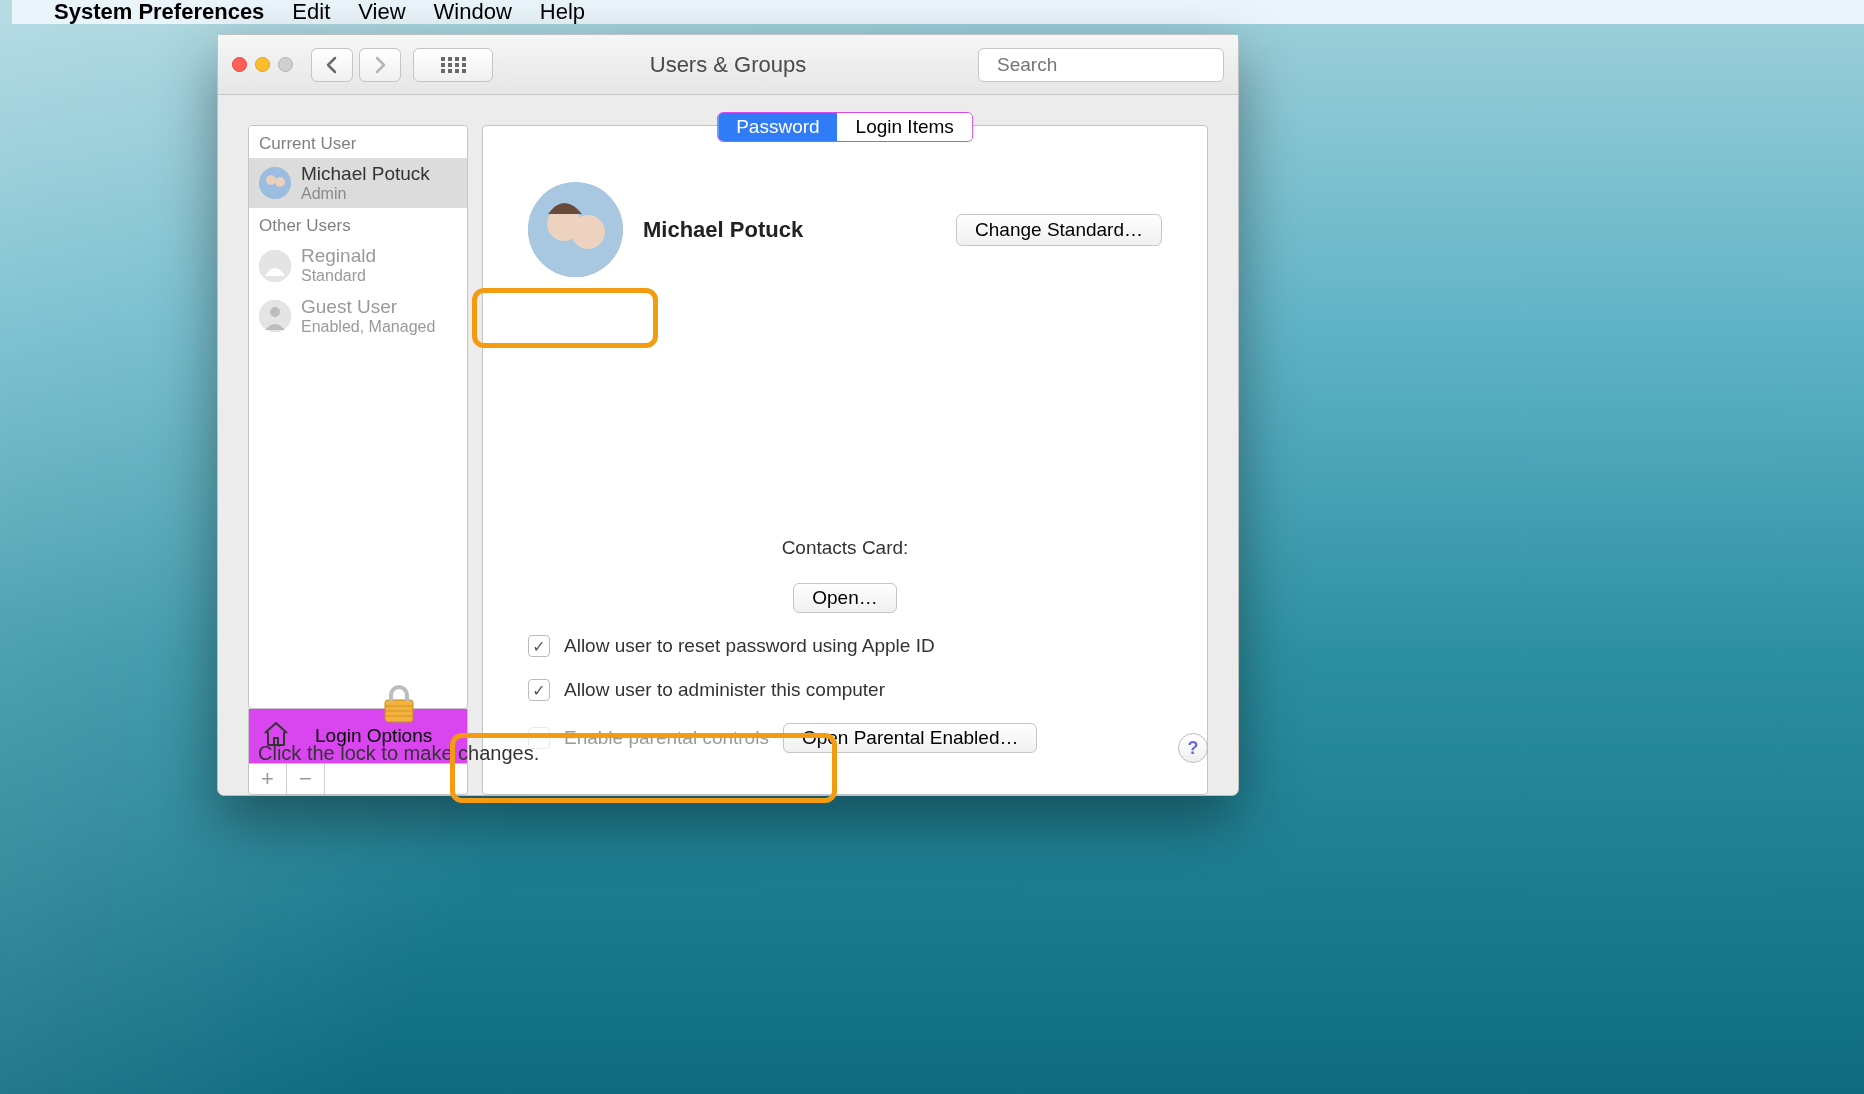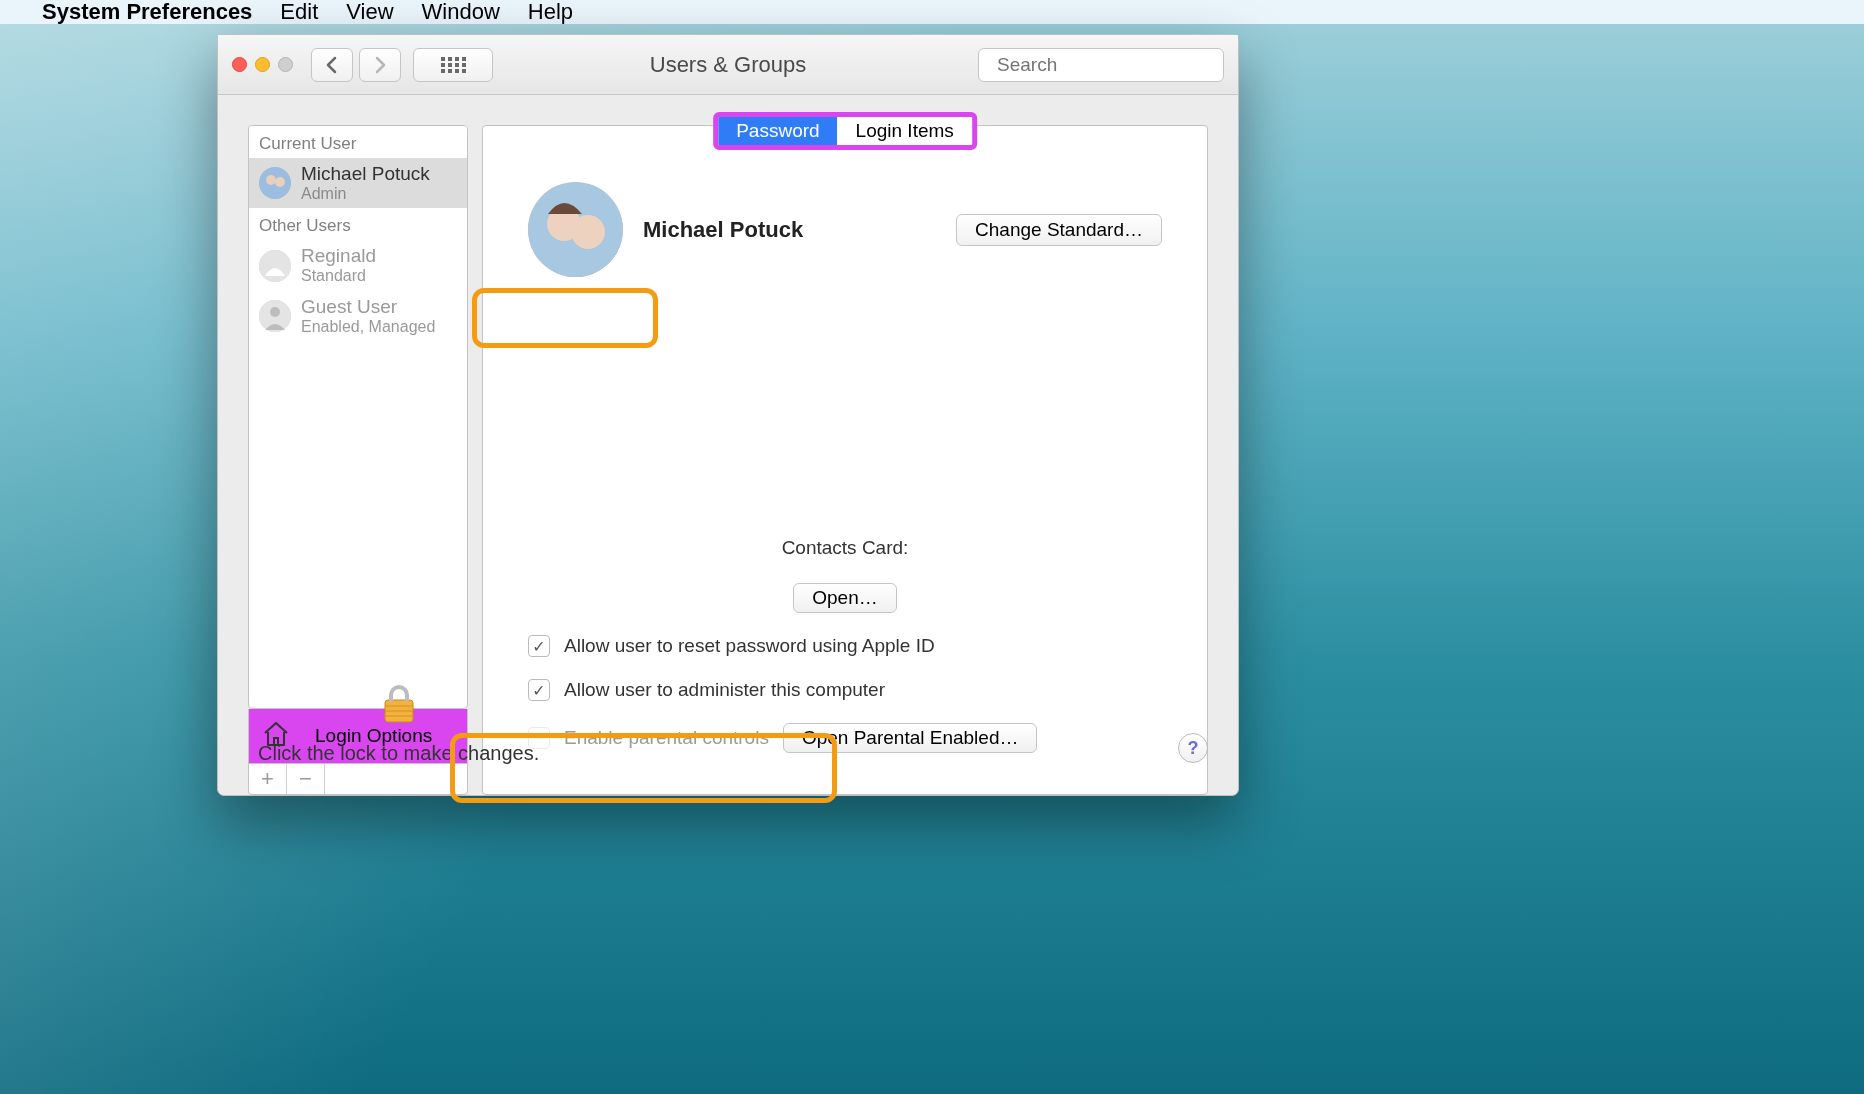--- a/index.html
+++ b/index.html
@@ -7,21 +7,21 @@
   width: 1864px;
   height: 1094px;
   background: linear-gradient(180deg, #8ec4d0 0%, #5fa8b8 35%, #2e8090 65%, #0c6070 100%);
   background-image: linear-gradient(120deg, rgba(255,255,255,0.25) 0%, rgba(255,255,255,0) 40%),
                     linear-gradient(180deg, #9fd0da 0%, #60b3c6 30%, #2c8fa1 60%, #0e6b80 100%);
   overflow: hidden;
 }
 
 
 .menubar {
-  position: absolute; left:0; top:0; right:0; height:24px;
+  position: absolute; left:12px; top:0; right:0; height:24px;
   background: #e9f4fb;
   display:flex; align-items:center; padding:0 20px 0 20px;
   font-size:22px; color:#000;
 }
 .menubar .apple-logo { margin-right:22px; font-size:24px; }
 .menubar .app-name { font-weight:700; margin-right:28px; }
 .menubar .menu-item { margin-right:28px; cursor:default; }
 
 
 .window {
@@ -102,21 +102,21 @@
 }
 .pm-btn{
   width:38px; display:flex;align-items:center;justify-content:center; border-right:1px solid #d0d0d0;
   color:#9a9a9a; font-size:22px; line-height:1;
 }
 
 
 .detail-pane { flex:1; border:1px solid #c4c4c4; border-radius:4px; background:#ffffff; position:relative; padding:20px 45px 30px 45px;}
 .seg-control{
   position:absolute; top:-14px; left:50%; transform:translateX(-50%);
-  display:flex; border:5px solid #d946ef; border-radius:6px; overflow:hidden; font-size:19px;
+  display:flex; border:1px solid #d946ef; border-radius:6px; overflow:hidden; font-size:19px;
 }
 .seg-item{ padding:3px 18px; background:#ffffff; }
 .seg-item.active{ background:#2f7cf6; color:#ffffff;}
 
 .user-header{display:flex;align-items:center;gap:20px;margin-top:36px;}
 .avatar-lg{ width:95px;height:95px;border-radius:50%; background:linear-gradient(#d0d0d0,#a0a0a0); overflow:hidden;}
 .avatar-lg svg{width:100%;height:100%;}
 .user-big-name{font-size:22px;font-weight:600;color:#222;}
 .change-pw-btn{
   margin-left:auto; padding:4px 18px; font-size:19px; background:linear-gradient(#ffffff,#f0f0f0);

